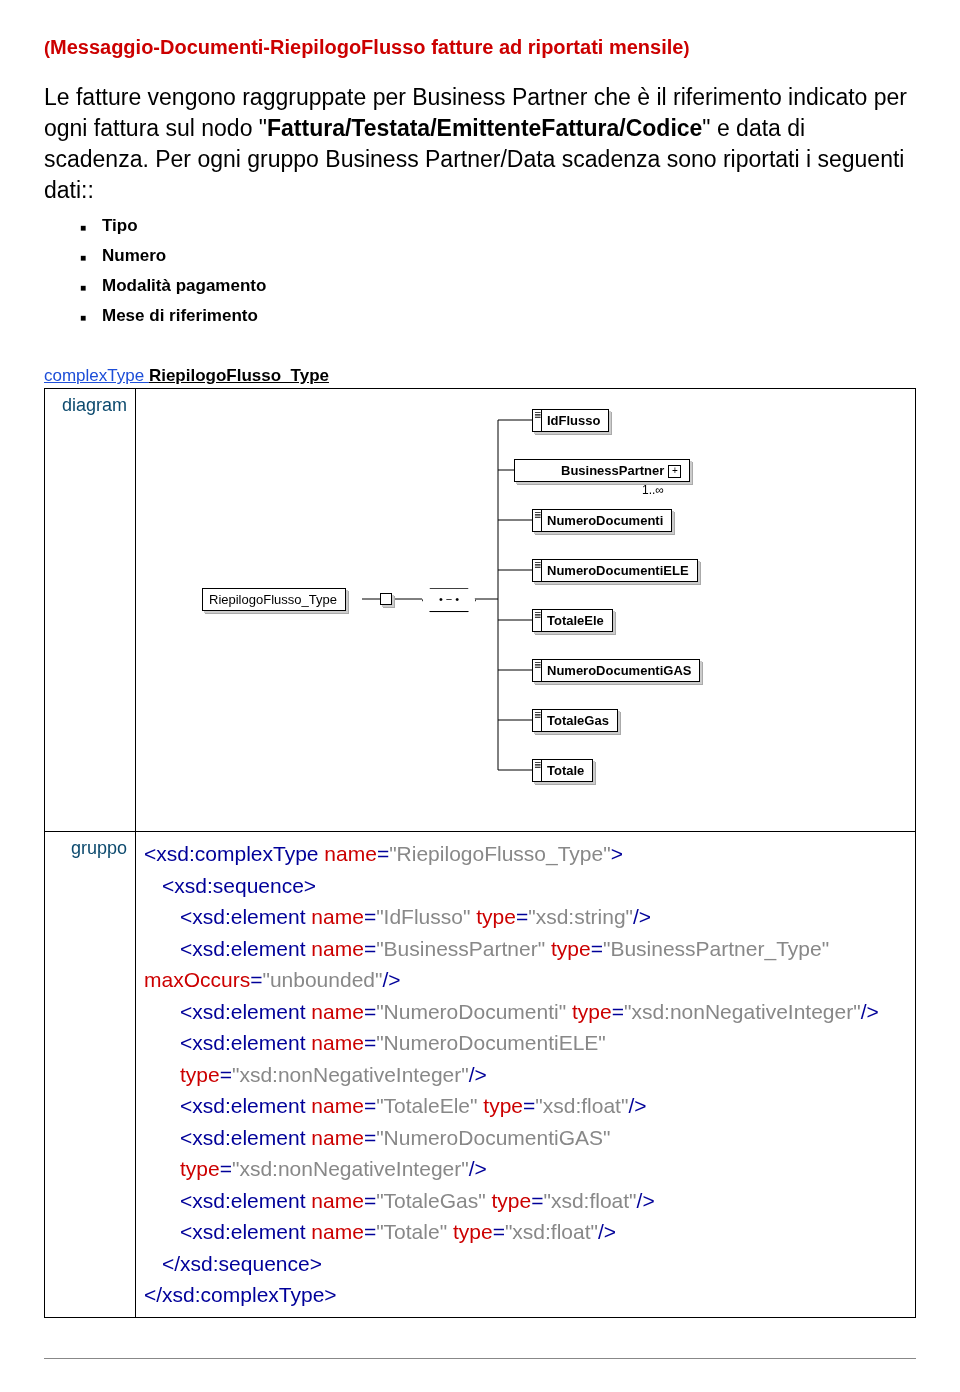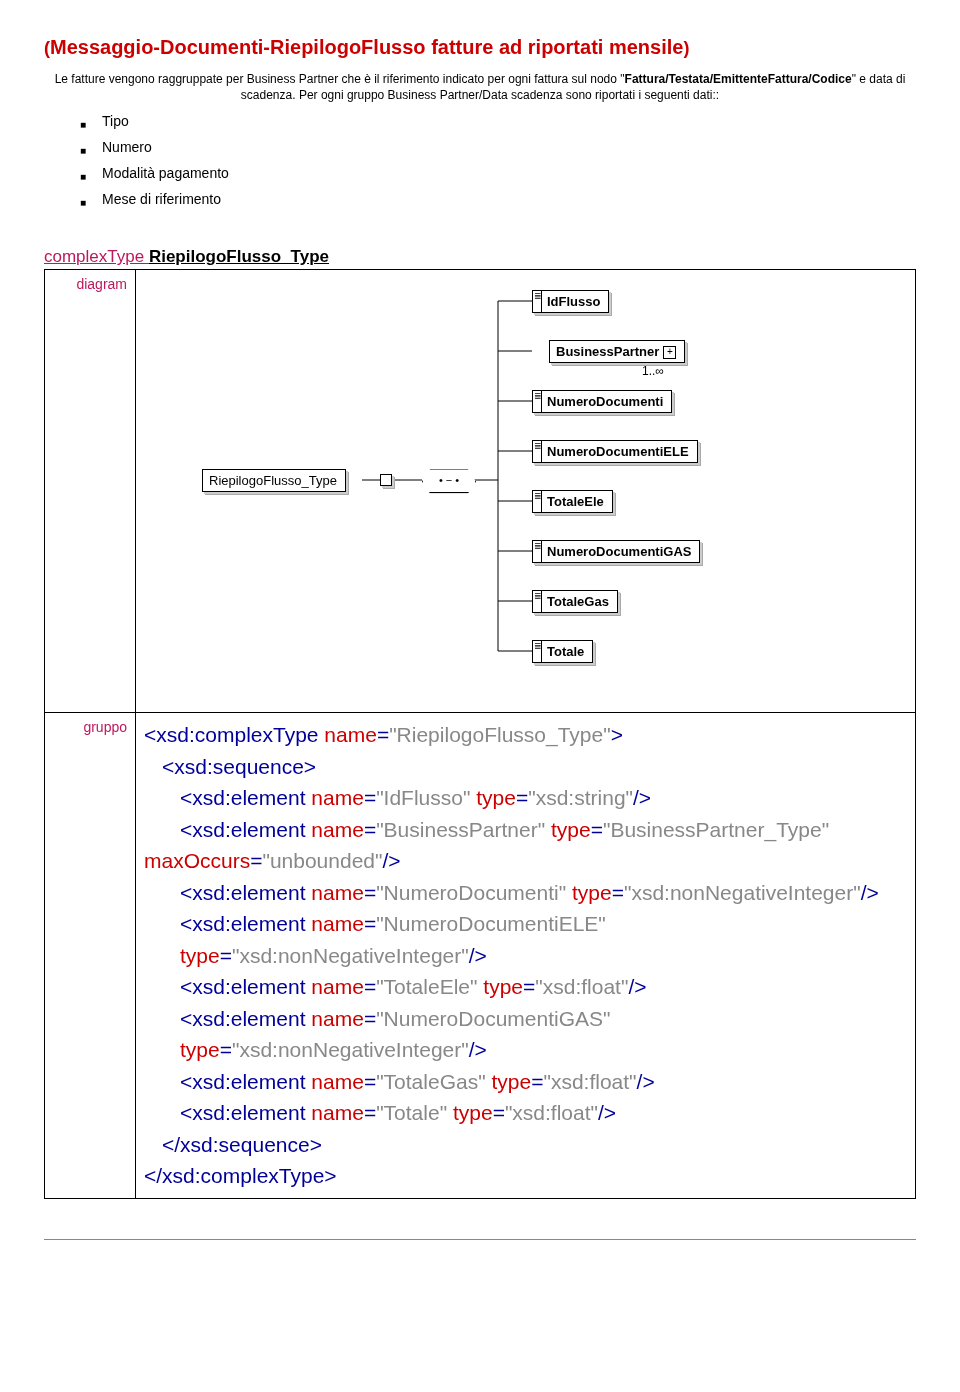--- a/index.html
+++ b/index.html
@@ -10,34 +10,34 @@
     background: #fff;
     width: 872px;
   }
   .title-line {
     font-size: 20px;
     font-weight: bold;
     color: #c00;
     margin-bottom: 8px;
   }
   .title-paren-open, .title-paren-close { color: #c00; font-weight: bold; font-size: 18px; }
-  .intro-text { font-size: 12px; line-height: 1.35; margin-bottom: 6px; text-align: center; }
+  .intro-text { font-size: 23px; line-height: 1.35; margin-bottom: 6px; }
   .intro-text .bold { font-weight: bold; }
   .bullet-list { list-style: none; padding: 0; margin: 0 0 26px 36px; }
-  .bullet-list li { position: relative; padding-left: 22px; margin: 10px 0; font-size: 14px; }
+  .bullet-list li { position: relative; padding-left: 22px; margin: 10px 0; font-size: 17px; font-weight: bold; }
   .bullet-list li::before {
     content: "■"; position: absolute; left: 0; top: 1px; font-size: 10px; line-height: 22px;
   }
   .ctype-heading { font-size: 17px; margin-top: 40px; }
-  .ctype-heading .link { text-decoration: underline; color: #be185d; }
+  .ctype-heading .link { text-decoration: underline; color: #1d4ed8; }
   .ctype-heading .bold-link { font-weight: bold; text-decoration: underline; }
 
   table.doctable { border-collapse: collapse; width: 100%; margin-top: 2px; }
   table.doctable td { border: 1px solid #000; vertical-align: top; padding: 6px 8px; }
-  td.label-cell { width: 74px; text-align: right; font-size: 14px; color: #be185d; padding-top: 10px; }
+  td.label-cell { width: 74px; text-align: right; font-size: 18px; color: #0c4a6e; padding-top: 10px; }
   td.diagram-cell { height: 430px; padding: 0; position: relative; }
   td.children-cell a { color: #00a; text-decoration: underline; font-weight: bold; font-size: 15px; margin-right: 6px; }
   td.children-cell { font-size: 15px; line-height: 1.5; }
   td.source-cell { font-size: 21px; line-height: 1.5; font-family: Arial, sans-serif; }
 
   
   .xml-tag { color: #009; }
   .xml-attrn { color: #c00; }
   .xml-attrv { color: #888; }
   .xml-eq { color: #009; }
@@ -121,21 +121,21 @@
             </svg>
       <div class="box type-box" style="left: 0px; top: 189px;">
               <div class="inner">RiepilogoFlusso_Type</div>
             </div>
             <div class="seq-oct" style="left: 220px; top: 189px;">• − •</div>
             <div class="box" style="left: 178px; top: 194px; width: 10px; height: 10px;"></div>
             <div class="box elem" style="left: 330px; top: 10px;">
               <div class="elem-left-bar"></div>
               <div class="inner">IdFlusso</div>
             </div>
-            <div class="box bp" style="left: 347px; top: 60px;">
+            <div class="box bp" style="left: 312px; top: 60px; padding-left: 40px;">
               <div class="inner">BusinessPartner<span class="expand-plus">+</span></div>
             </div>
             <div class="card-label" style="left: 440px; top: 84px;">1..∞</div>
             <div class="box elem" style="left: 330px; top: 110px;">
               <div class="elem-left-bar"></div>
               <div class="inner">NumeroDocumenti</div>
             </div>
             <div class="box elem" style="left: 330px; top: 160px;">
               <div class="elem-left-bar"></div>
               <div class="inner">NumeroDocumentiELE</div>

